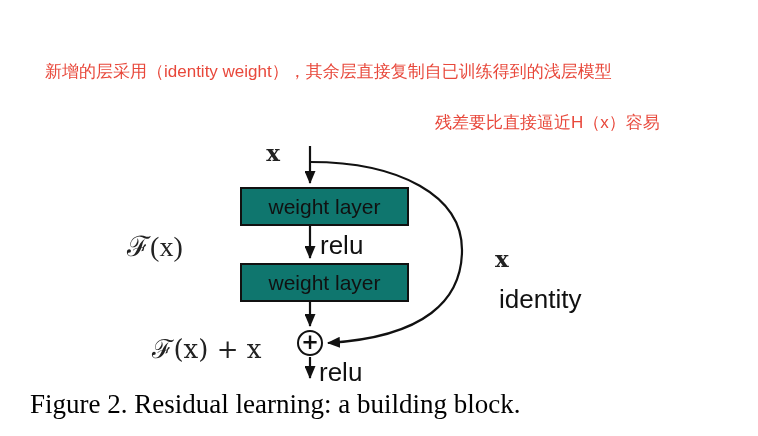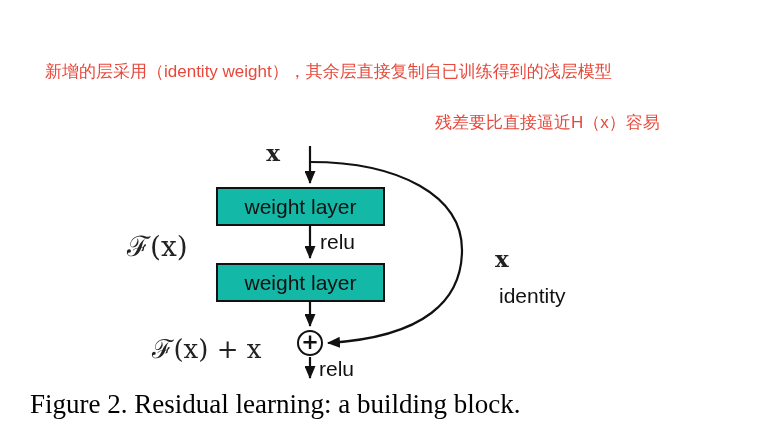--- a/index.html
+++ b/index.html
@@ -8,24 +8,24 @@
     overflow:hidden;font-family:"Liberation Sans",sans-serif;
   }
   .abs{position:absolute;}
   .red-note{
     color:#e8483b;font-size:17px;line-height:21px;
     font-family:"Liberation Sans",sans-serif;white-space:nowrap;
   }
   .svg-layer{position:absolute;left:0;top:0;z-index:1;}
   .label-layer{z-index:2;}
   .weight-box{
-    left:216px;width:165px;height:35px;border:2px solid #111;background:#14b8a6;
+    left:240px;width:165px;height:35px;border:2px solid #111;background:#0f766e;
     text-align:center;line-height:35px;font-size:21px;color:#111;z-index:2;
   }
-  .relu-label{font-size:21px;color:#111;z-index:2;}
+  .relu-label{font-size:26px;color:#111;z-index:2;}
   .math-serif{font-family:"DejaVu Serif","Liberation Serif",serif;color:#222;z-index:2;}
   .plus-circle{
     left:297px;top:330px;width:22px;height:22px;border:2.5px solid #111;
     border-radius:50%;background:#fff;z-index:2;text-align:center;
   }
   .plus-circle span{
     display:block;font-size:21px;line-height:21px;font-weight:bold;color:#111;
     font-family:"DejaVu Sans",sans-serif;
   }
   .caption{
@@ -50,21 +50,21 @@
   </defs>
   <path d="M310 146 V 183" stroke="#111" stroke-width="2.2" fill="none" marker-end="url(#arrow)"></path>
   <path d="M310 162 C 400 162 462 196 462 250 C 462 300 425 337 328 343" stroke="#111" stroke-width="2.2" fill="none" marker-end="url(#arrow)"></path>
   <path d="M310 226 V 258" stroke="#111" stroke-width="2.2" fill="none" marker-end="url(#arrow)"></path>
   <path d="M310 302 V 326" stroke="#111" stroke-width="2.2" fill="none" marker-end="url(#arrow)"></path>
   <path d="M310 357 V 378" stroke="#111" stroke-width="2.2" fill="none" marker-end="url(#arrow)"></path>
 </svg>
 
 <div class="abs math-serif label-layer" style="left:258px;top:139px;width:30px;text-align:center;font-size:23px;font-weight:bold;">x</div>
 
-<div class="abs math-serif label-layer" style="left:127px;top:226px;font-size:28px;">ℱ(x)</div>
+<div class="abs math-serif label-layer" style="left:127px;top:226px;font-size:28px;font-family:Liberation Serif, serif;">ℱ(x)</div>
 
 <div class="abs weight-box" style="top:187px;">
   <span>weight layer</span>
 </div>
 
 <div class="abs relu-label" style="left:320px;top:230px;">relu</div>
 
 <div class="abs weight-box" style="top:263px;">
   <span>weight layer</span>
 </div>

